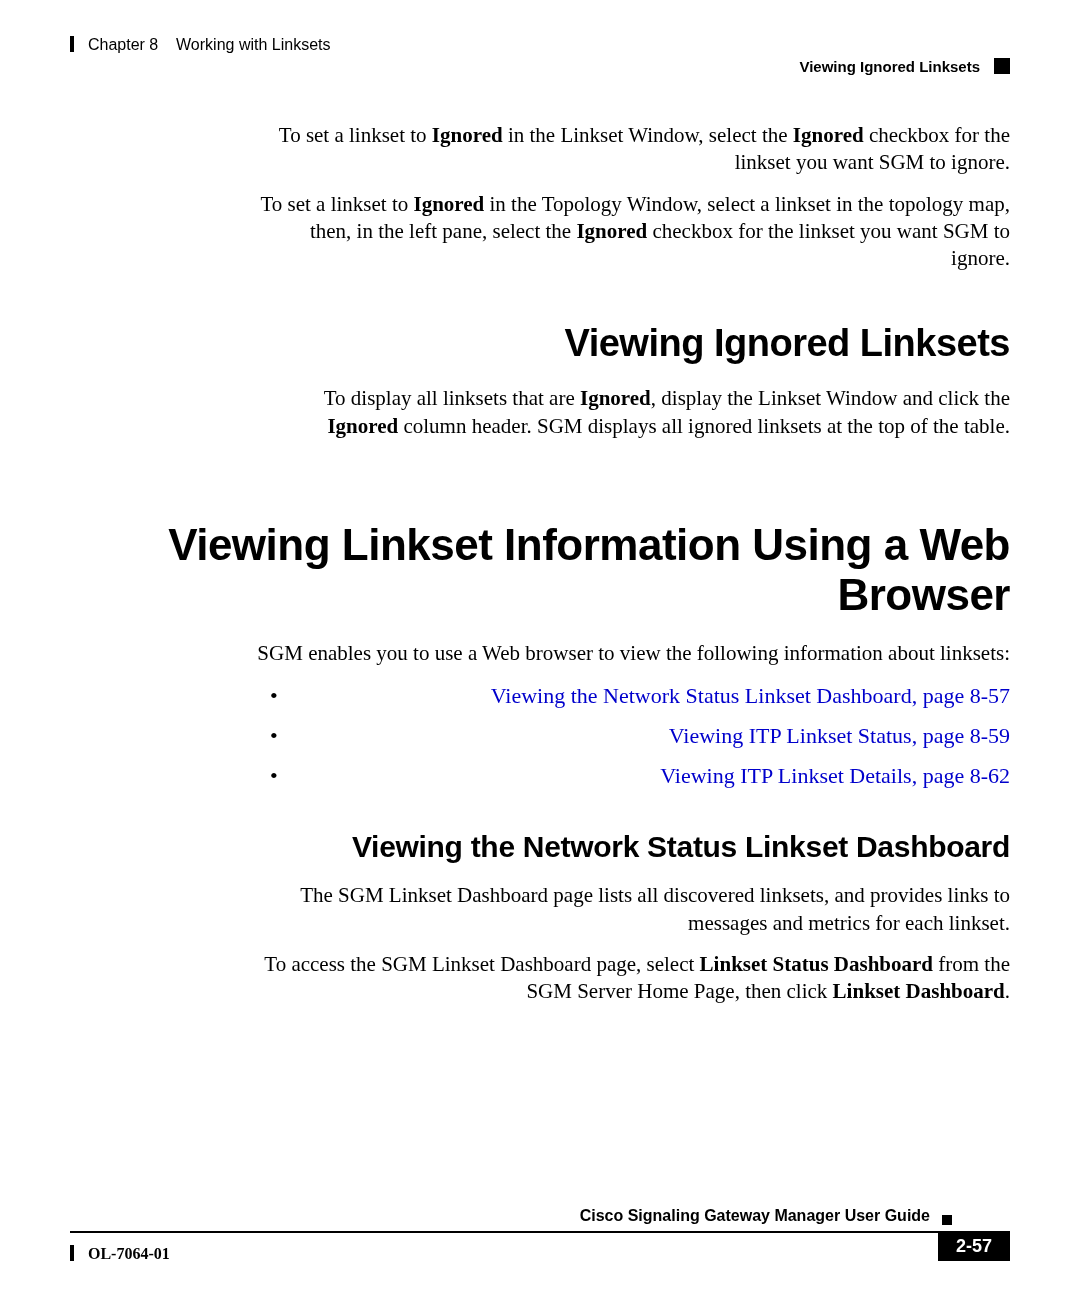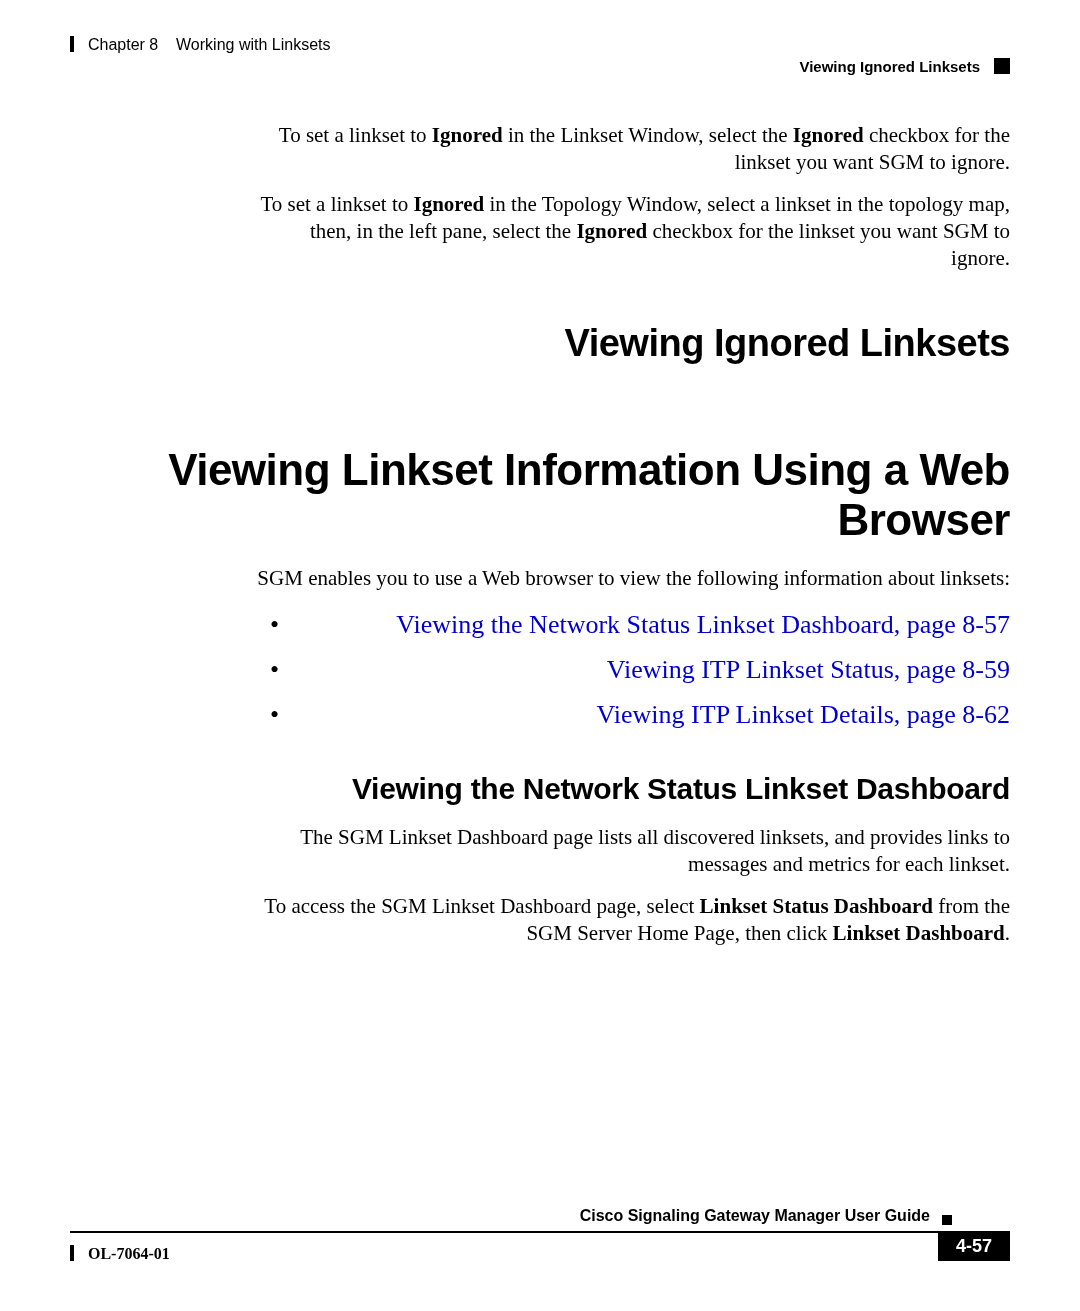--- a/index.html
+++ b/index.html
@@ -87,21 +87,21 @@
   .h2 {
     font-family: Arial, Helvetica, sans-serif;
     font-weight: bold;
     font-size: 30px;
     margin-top: 40px;
     margin-bottom: 18px;
     letter-spacing: -0.3px;
   }
   .bullet-list {
     margin-left: 200px;
-    font-size: 26px;
+    font-size: 22px;
     line-height: 1.35;
   }
   .bullet-item {
     position: relative;
     padding-left: 24px;
     margin-bottom: 10px;
   }
   .bullet-item::before {
     content: "•";
     position: absolute;
@@ -197,20 +197,23 @@
     <div class="body-text">
       <span>To set a linkset to </span><span class="bold">Ignored</span><span> in the Linkset Window, select the </span><span class="bold">Ignored</span><span> checkbox for the linkset you want SGM to ignore.</span>
     </div>
 
     <div class="body-text">
       <span>To set a linkset to </span><span class="bold">Ignored</span><span> in the Topology Window, select a linkset in the topology map, then, in the left pane, select the </span><span class="bold">Ignored</span><span> checkbox for the linkset you want SGM to ignore.</span>
     </div>
 
     <div class="h1">Viewing Ignored Linksets</div>
 
+    <div class="body-text">
+      <span>To display all linksets that are </span><span class="bold">Ignored</span><span>, display the Linkset Window and click the </span><span class="bold">Ignored</span><span> column header. SGM displays all ignored linksets at the top of the table.</span>
+    </div>
 
     <div class="h1 h1-chapter">Viewing Linkset Information Using a Web Browser</div>
 
     <div class="body-text">SGM enables you to use a Web browser to view the following information about linksets:</div>
 
     <div class="bullet-list">
       <div class="bullet-item"><span class="link">Viewing the Network Status Linkset Dashboard, page 8-57</span></div>
       <div class="bullet-item"><span class="link">Viewing ITP Linkset Status, page 8-59</span></div>
       <div class="bullet-item"><span class="link">Viewing ITP Linkset Details, page 8-62</span></div>
     </div>
@@ -224,16 +227,16 @@
     </div>
 
   </div>
 
   <div class="footer">
     <div class="footer-title">Cisco Signaling Gateway Manager User Guide</div>
     <div class="footer-small-sq"></div>
     <div class="footer-rule"></div>
     <div class="footer-left-rule"></div>
     <div class="footer-left-text">OL-7064-01</div>
-    <div class="footer-pagenum-box">4-57</div>
+    <div class="footer-pagenum-box">2-57</div>
   </div>
 
 </div>
 
 </body></html>

